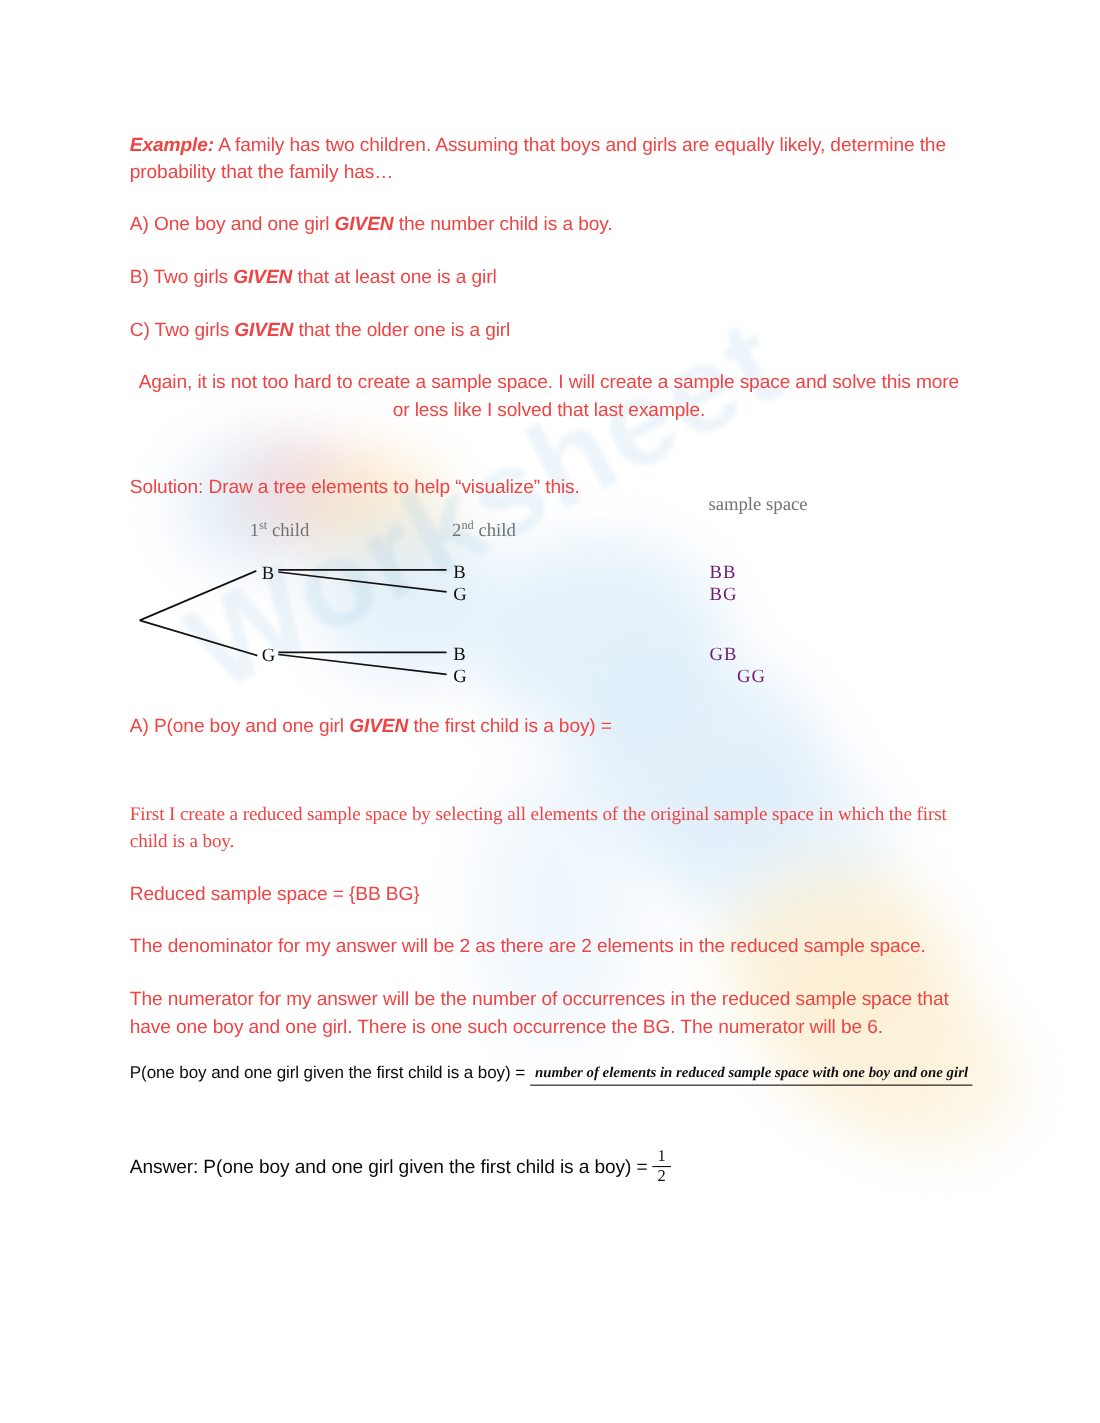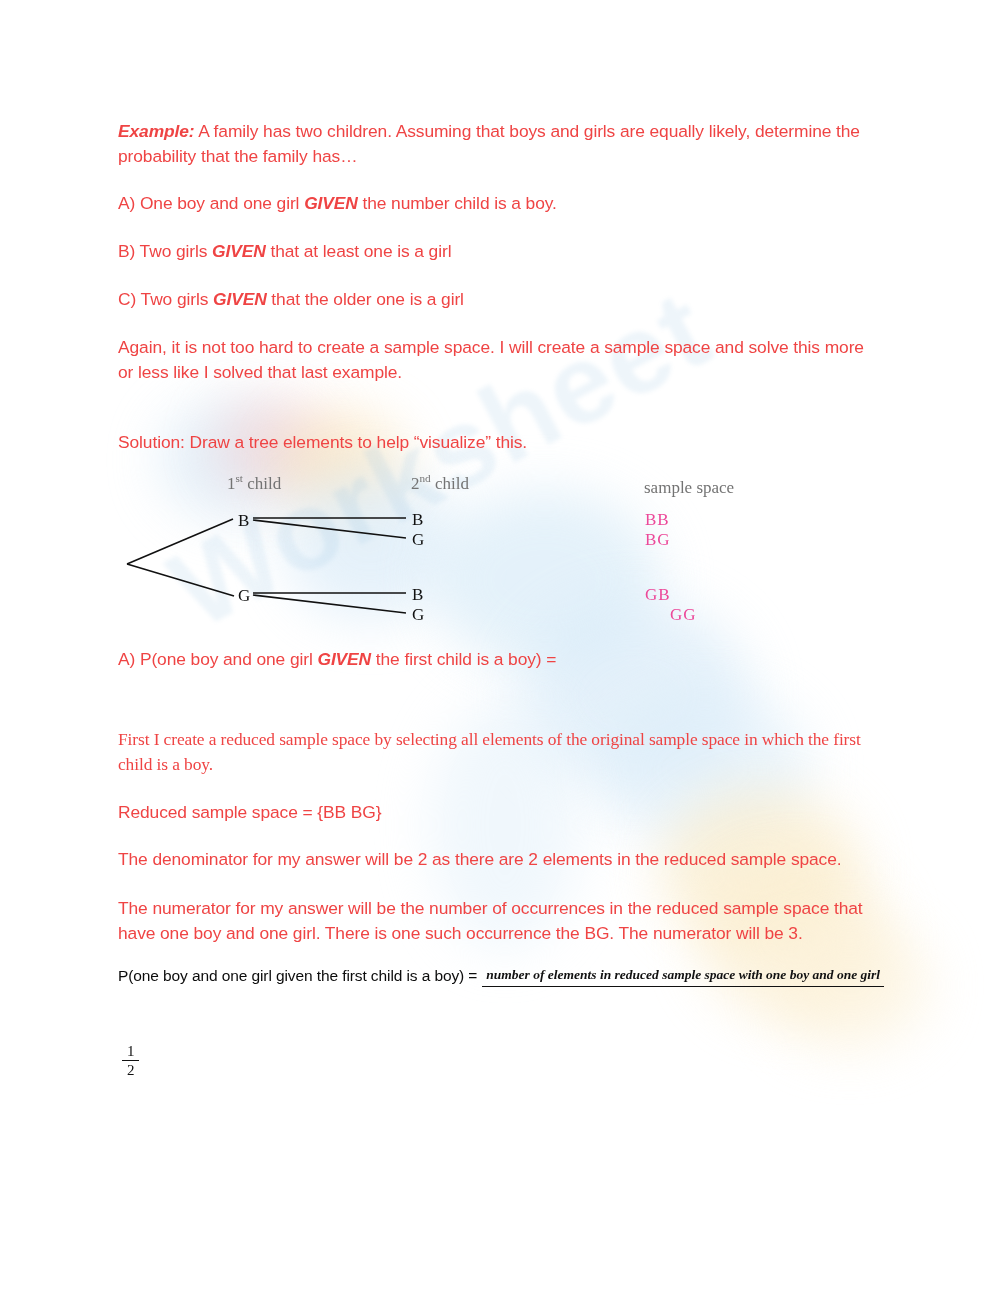--- a/index.html
+++ b/index.html
@@ -80,21 +80,21 @@
     font-size: 17px;
     color: #737373;
     line-height: 1;
     white-space: nowrap;
   }
   .thead sup { font-size: 0.66em; }
   .ss {
     position: absolute;
     font-family: "Liberation Serif", serif;
     font-size: 17px;
-    color: #ec4899;
+    color: #701a75;
     line-height: 1;
     letter-spacing: 1px;
   }
 
   
   #formula-line {
     position: absolute;
     left: 118px;
     top: 966px;
     display: flex;
@@ -183,33 +183,33 @@
   </div>
 
   <div class="blk" style="top:239px;">
     <span>B)  Two girls </span><span class="bi">GIVEN</span><span> that at least one is a girl</span>
   </div>
 
   <div class="blk" style="top:287px;">
     <span>C)  Two girls </span><span class="bi">GIVEN</span><span> that the older one is a girl</span>
   </div>
 
-  <div class="blk" style="top:335px;">Again, it is not too hard to create a sample space.  I will create a sample space and solve this more or less like I solved that last example.</div>
+  <div class="blk" style="top:335px;text-align:center;">Again, it is not too hard to create a sample space.  I will create a sample space and solve this more or less like I solved that last example.</div>
 
   <div class="blk" style="top:430px;">Solution:  Draw a tree elements to help “visualize” this.</div>
 
   <div id="tree">
 
     <div class="thead" style="left:227px; top:473px;">
       <span>1</span><sup>st</sup><span> child</span>
     </div>
     <div class="thead" style="left:411px; top:473px;">
       <span>2</span><sup>nd</sup><span> child</span>
     </div>
-    <div class="thead" style="left:644px; top:479px;">sample space</div>
+    <div class="thead" style="left:644px; top:450px;">sample space</div>
 
     <svg width="1000" height="1294" style="position:absolute; left:0; top:0;">
 
       <line x1="127" y1="564" x2="233" y2="519" stroke="#111" stroke-width="1.6"></line>
 
       <line x1="127" y1="564" x2="234" y2="596" stroke="#111" stroke-width="1.6"></line>
 
       <line x1="253" y1="518" x2="406" y2="518" stroke="#111" stroke-width="1.6"></line>
 
       <line x1="253" y1="520" x2="406" y2="538" stroke="#111" stroke-width="1.6"></line>
@@ -236,29 +236,30 @@
   <div class="blk" style="top:647px;">
     <span>A)  P(one boy and one girl </span><span class="bi">GIVEN</span><span> the first child is a boy) =</span>
   </div>
 
   <div class="blk" style="top:727px;font-family:Liberation Serif, serif;">First I create a reduced sample space by selecting all elements of the original sample space in which the first child is a boy.</div>
 
   <div class="blk" style="top:800px;">Reduced sample space = {BB  BG}</div>
 
   <div class="blk" style="top:847px;">The denominator for my answer will be 2 as there are 2 elements in the reduced sample space.</div>
 
-  <div class="blk" style="top:896px;">The numerator for my answer will be the number of occurrences in the reduced sample space that have one boy and one girl. There is one such occurrence the BG.  The numerator will be 3.</div>
+  <div class="blk" style="top:896px;">The numerator for my answer will be the number of occurrences in the reduced sample space that have one boy and one girl. There is one such occurrence the BG.  The numerator will be 6.</div>
 
   <div id="formula-line">
     <span class="lead">P(one boy and one girl given the first child is a boy) =</span>
     <span class="frac-wide">
       <span class="num">number of elements in reduced sample space with one boy and one girl</span>
     </span>
   </div>
 
   <div id="answer-line">
+    <span class="lead">Answer:  P(one boy and one girl given the first child is a boy) =</span>
     <span class="frac-small">
       <span class="num">1</span>
       <span class="den">2</span>
     </span>
   </div>
 
 </div>
 
 </body></html>

